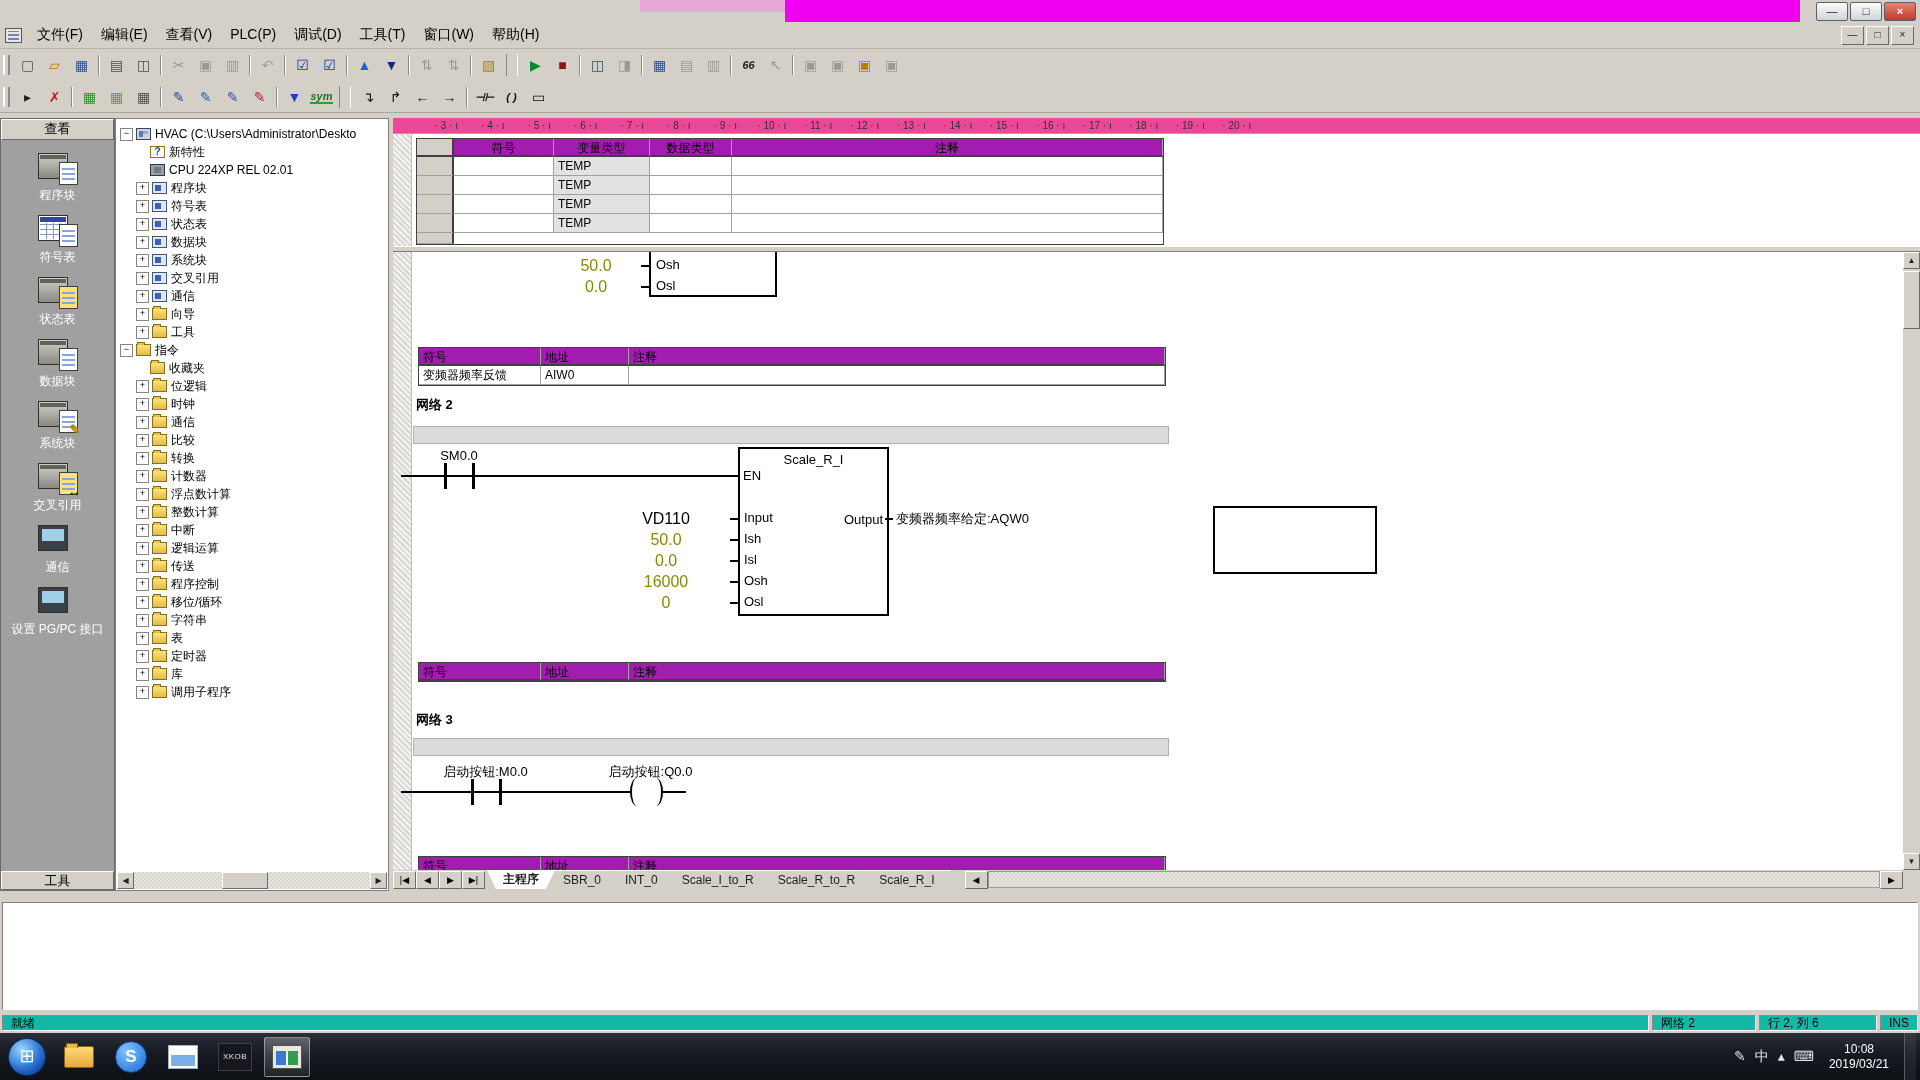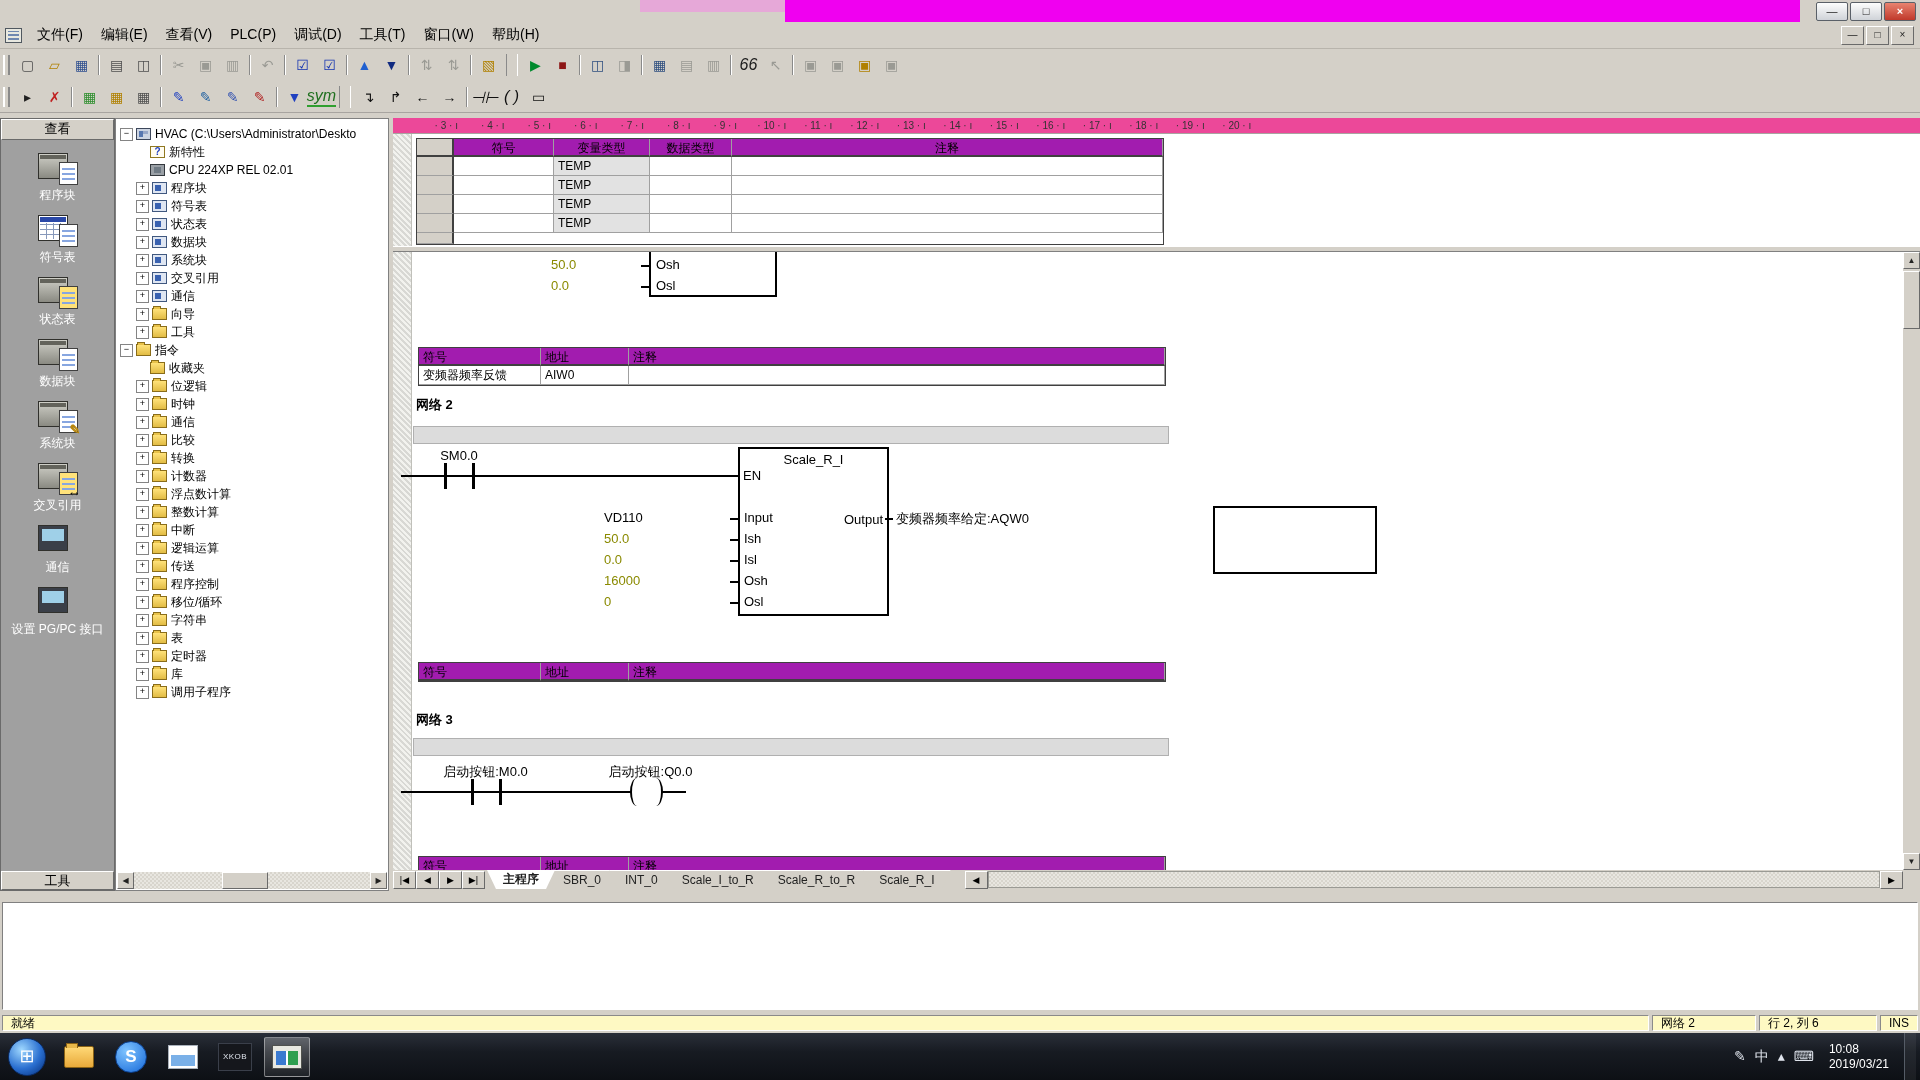--- a/index.html
+++ b/index.html
@@ -28,21 +28,21 @@
   .mdibtn{width:21px;height:17px;font-size:10px;line-height:15px;text-align:center;background:#d4d0c8;
     border:1px solid;border-color:#fff #6a6a6a #6a6a6a #fff;color:#222;}
   
   .tbrow{position:absolute;left:0;width:100%;background:#d4d0c8;display:flex;align-items:center;}
   #tb1{top:48px;height:34px;border-bottom:1px solid #c4c0b8;}
   #tb2{top:82px;height:30px;border-bottom:1px solid #a8a4a0;}
   .grip{width:3px;height:20px;border-left:2px solid #fff;border-right:2px solid #8a8a8a;margin:0 4px 0 3px;}
   .tb-btn{width:25px;height:22px;display:flex;align-items:center;justify-content:center;
     font-size:14px;border:1px solid transparent;flex:none;}
   .tb-btn.dis{color:#9a9a94 !important;}
-  .tb-btn.txt{font-size:16px;font-weight:normal;font-style:italic;}
+  .tb-btn.txt{font-size:11px;font-weight:bold;font-style:italic;}
   .tb-btn .ug{border-bottom:2px solid #2f9f2f;}
   .tb-sep{width:0;height:20px;border-left:1px solid #8a8a8a;border-right:1px solid #fff;margin:0 3px;flex:none;}
   .tb-gap{width:10px;height:22px;border-left:1px solid #8a8a8a;border-right:1px solid #fff;margin:0 4px;flex:none;}
   
   #main{position:absolute;left:0;top:118px;width:1920px;height:773px;}
   
   #sidebar{position:absolute;left:0;top:0;width:115px;height:100%;background:#a0a0a0;
     border:1px solid #6a6a6a;box-sizing:border-box;}
   .sb-head{height:19px;background:#d4d0c8;border:1px solid;border-color:#fff #6a6a6a #6a6a6a #fff;
     text-align:center;font-size:13px;line-height:18px;}
@@ -113,21 +113,21 @@
   .gcell.c{text-align:center;}
   .gcell.rh{background:#d4d0c8;border-right:2px solid #404040;}
   .gcell.gr{background:#e2e2e2;}
   
   .netlabel{position:absolute;font-size:13px;font-weight:bold;}
   .cbar{position:absolute;height:18px;background:#dcdcdc;border:1px solid #b0b0b0;box-sizing:border-box;}
   .wire{position:absolute;height:2px;background:#000;}
   .vbar{position:absolute;width:3px;background:#000;}
   .lad-lbl{position:absolute;font-size:13px;text-align:center;}
   .boxblk{position:absolute;border:2px solid #000;background:#fff;}
-  .pinval{position:absolute;font-size:13px;text-align:left;}
+  .pinval{position:absolute;font-size:16px;text-align:center;}
   .pinval.k{color:#8a8a00;}
   .pintick{position:absolute;width:8px;height:2px;background:#000;}
   .pinlbl{position:absolute;font-size:13px;}
   .arcL,.arcR{position:absolute;width:14px;height:28px;box-sizing:border-box;}
   .arcL{border-left:2px solid #000;border-radius:50%;}
   .arcR{border-right:2px solid #000;border-radius:50%;}
   
   .vscroll{position:absolute;right:0;top:0;width:17px;height:100%;background:#d4d0c8;}
   .vscroll .scr-btn{width:17px;}
   
@@ -139,21 +139,21 @@
   .tab.active{background:#fff;font-weight:bold;z-index:2;border-top:none;}
   #tabrow .filler{flex:1;height:17px;margin-top:1px;background:repeating-conic-gradient(#e8e6e0 0 25%,#d8d5cd 0 50%) 0 0/4px 4px;
     border:1px solid #9a9a94;box-sizing:border-box;}
   .corner{width:17px;height:19px;background:#d4d0c8;flex:none;}
   
   #outwin{position:absolute;left:2px;top:902px;width:1914px;height:106px;background:#fff;
     border:1px solid;border-color:#808080 #fff #fff #808080;}
   #statusbar{position:absolute;left:0;top:1013px;width:100%;height:20px;background:#d4d0c8;
     display:flex;align-items:center;padding:0 2px;box-sizing:border-box;gap:3px;}
   .sp{border:1px solid;border-color:#8a8a8a #fff #fff #8a8a8a;height:16px;line-height:15px;
-    font-size:12px;padding:0 8px;box-sizing:border-box;background:#fef9c3;}
+    font-size:12px;padding:0 8px;box-sizing:border-box;background:#14b8a6;}
   .sp.grow{flex:1;}
   #taskbar{position:absolute;left:0;top:1033px;width:100%;height:47px;
     background:linear-gradient(#2a2f39 0%,#171b22 40%,#0d1015 100%);display:flex;align-items:center;}
   .orb{width:46px;height:40px;display:flex;align-items:center;justify-content:center;flex:none;margin-left:4px;}
   .orb .ball{width:36px;height:36px;border-radius:50%;
     background:radial-gradient(circle at 35% 30%,#9fd8ff,#2a6fd0 55%,#0b3a8a 90%);
     border:1px solid #0a2c66;color:#fff;font-size:18px;text-align:center;line-height:34px;}
   .tkbtn{width:46px;height:40px;display:flex;align-items:center;justify-content:center;flex:none;margin-left:6px;border-radius:2px;}
   .tkbtn.active{background:linear-gradient(rgba(255,255,255,.28),rgba(255,255,255,.07));
     border:1px solid rgba(255,255,255,.4);box-sizing:border-box;}
@@ -165,21 +165,21 @@
     color:#fff;font-weight:bold;font-size:17px;text-align:center;line-height:29px;border:1px solid #0c3f8c;}
   .ic-browser{width:28px;height:22px;background:#fff;border:1px solid #aab2bc;position:relative;}
   .ic-browser::after{content:"";position:absolute;left:2px;right:2px;bottom:2px;height:11px;background:#7ab0e8;}
   .ic-xkob{width:32px;height:26px;background:#15171c;border:1px solid #3a3f4a;color:#dde2ea;
     font-size:8px;text-align:center;line-height:25px;letter-spacing:.5px;}
   .ic-step7{width:28px;height:22px;background:#e8e8e0;border:1px solid #50524e;position:relative;}
   .ic-step7::after{content:"";position:absolute;left:3px;top:5px;right:3px;bottom:3px;
     background:linear-gradient(90deg,#3a7ad0 0 45%,#fff 45% 55%,#2f9f4f 55% 100%);}
   #tray{margin-left:auto;display:flex;align-items:center;gap:9px;padding-right:4px;}
   .trayico{color:#dfe4ec;font-size:14px;}
-  .clock{color:#fff;font-size:12px;line-height:15px;margin:0 6px;}
+  .clock{color:#fff;font-size:12px;text-align:center;line-height:15px;margin:0 6px;}
   .showdesk{width:11px;height:47px;border-left:1px solid #555c66;background:rgba(255,255,255,.06);}
 </style>
 </head>
 <body>
 
 <div id="app">
 
   <div class="artifact" style="left:640px;top:0;width:150px;height:12px;background:#e6a8d8;"></div>
   <div class="artifact" style="left:785px;top:0;width:1015px;height:22px;background:#f000f0;"></div>
   <div class="artifact" style="left:1035px;top:0;width:66px;height:45px;background:#f000f0;"></div>

